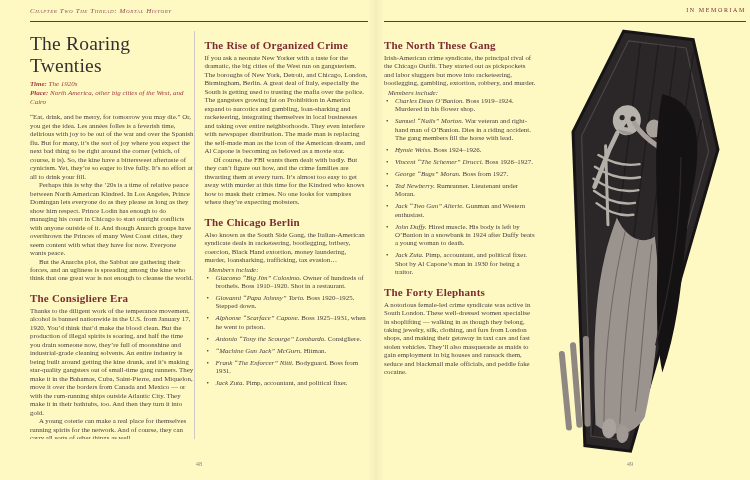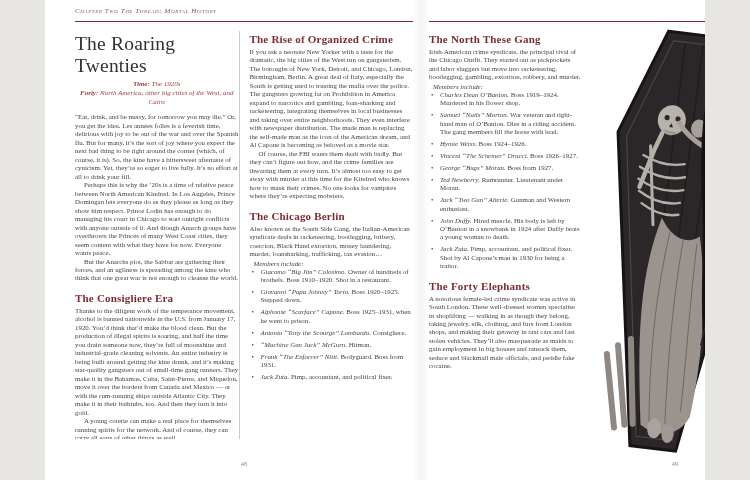--- a/index.html
+++ b/index.html
@@ -1,17 +1,17 @@
 <!DOCTYPE html>
 <html><head>
 <meta charset="utf-8">
 <style>
   html,body{margin:0;padding:0;background:#e8e6e2;}
   .spread{
-    position:relative;width:660px;height:480px;background:#ffffff;
+    position:relative;width:750px;height:480px;background:#fef9c3;
     font-family:"Liberation Serif","DejaVu Serif",serif;color:#453e3f;
     overflow:hidden;margin:0 auto;
   }
   .gutter{position:absolute;left:368px;top:0;width:16px;height:480px;
     background:linear-gradient(90deg,rgba(0,0,0,0) 0%,rgba(60,50,50,.06) 50%,rgba(0,0,0,0) 100%);}
   .page{position:absolute;top:0;height:480px;}
   .page.left{left:30px;width:338px;}
   .page.right{left:384px;width:362px;}
   .runhead{font-size:7px;letter-spacing:.6px;color:#8a4a52;font-style:italic;
     font-variant:small-caps;height:12px;padding-top:7px;}
@@ -21,22 +21,22 @@
   .cols{display:flex;margin-top:9px;height:408px;overflow:hidden;}
   .col{flex:1;}
   .col + .col{border-left:1px solid #cfc8c3;padding-left:10px;padding-right:0;}
   .rcontent{display:flex;margin-top:9px;height:418px;}
   .rtext{width:152px;flex:none;}
   .rart{flex:1;position:relative;}
   h1.booktitle{font-size:19.5px;font-weight:normal;color:#352f30;margin:2px 0 3px 0;
     letter-spacing:.2px;}
   h2.sect{font-size:11px;font-weight:bold;color:#7d2b33;margin:9px 0 3px 0;
     letter-spacing:.2px;}
-  h2.sect.first{margin-top:2px;}
-  .tp{font-size:7px;font-style:italic;color:#a03c42;line-height:1.3;margin:0 0 6px 0;text-align:center;}
+  h2.sect.first{margin-top:8px;}
+  .tp{font-size:7px;font-style:italic;color:#a03c42;line-height:1.3;margin:0 0 6px 0;}
   .tp .lbl{font-weight:bold;}
   p.body{font-size:6.9px;line-height:1.23;margin:0;}
   p.body + p.body{text-indent:9px;}
   .minclude{font-size:6.9px;font-style:italic;margin:1px 0 1px 4px;}
   ul.members{list-style:none;margin:1px 0 0 0;padding:0;}
   ul.members li{font-size:6.9px;line-height:1.22;padding-left:11px;position:relative;
     margin-bottom:3.5px;}
   ul.members li .bullet{position:absolute;left:2px;top:0;}
   .mname{font-style:italic;}
   .pagenum{position:absolute;bottom:13px;width:100%;text-align:center;
@@ -54,21 +54,21 @@
     <div class="runhead">Chapter Two The Thread: Mortal History</div>
     <div class="rule"></div>
 
     <div class="cols">
 
       <div class="col">
         <h1 class="booktitle">The Roaring Twenties</h1>
         <div class="tp">
           <span class="lbl">Time:</span>
           <span>The 1920s</span><br>
-          <span class="lbl">Forty:</span>
+          <span class="lbl">Place:</span>
           <span>North America, other big cities of the West, and Cairo</span>
         </div>
         <p class="body">“Eat, drink, and be merry, for tomorrow you may die.” Or, you get the idea. Les années folles is a feverish time, delirious with joy to be out of the war and over the Spanish flu. But for many, it’s the sort of joy where you expect the next bad thing to be right around the corner (which, of course, it is). So, the kine have a bittersweet aftertaste of cynicism. Yet, they’re so eager to live fully. It’s no effort at all to drink your fill.</p>
         <p class="body">Perhaps this is why the ’20s is a time of relative peace between North American Kindred. In Los Angeles, Prince Domingan lets everyone do as they please as long as they show him respect. Prince Lodin has enough to do managing his court in Chicago to start outright conflicts with anyone outside of it. And though Anarch groups have overthrown the Princes of many West Coast cities, they seem content with what they have for now. Everyone wants peace.</p>
         <p class="body">But the Anarchs plot, the Sabbat are gathering their forces, and an ugliness is spreading among the kine who think that one great war is not enough to cleanse the world.</p>
 
         <h2 class="sect">The Consigliere Era</h2>
         <p class="body">Thanks to the diligent work of the temperance movement, alcohol is banned nationwide in the U.S. from January 17, 1920. You’d think that’d make the blood clean. But the production of illegal spirits is soaring, and half the time you drain someone now, they’re full of moonshine and industrial-grade cleaning solvents. An entire industry is being built around getting the kine drunk, and it’s making star-quality gangsters out of small-time gang runners. They make it in the Bahamas, Cuba, Saint-Pierre, and Miquelon, move it over the borders from Canada and Mexico — or with the rum-running ships outside Atlantic City. They make it in their bathtubs, too. And then they turn it into gold.</p>
         <p class="body">A young coterie can make a real place for themselves running spirits for the network. And of course, they can carry all sorts of other things as well.</p>
       </div>

